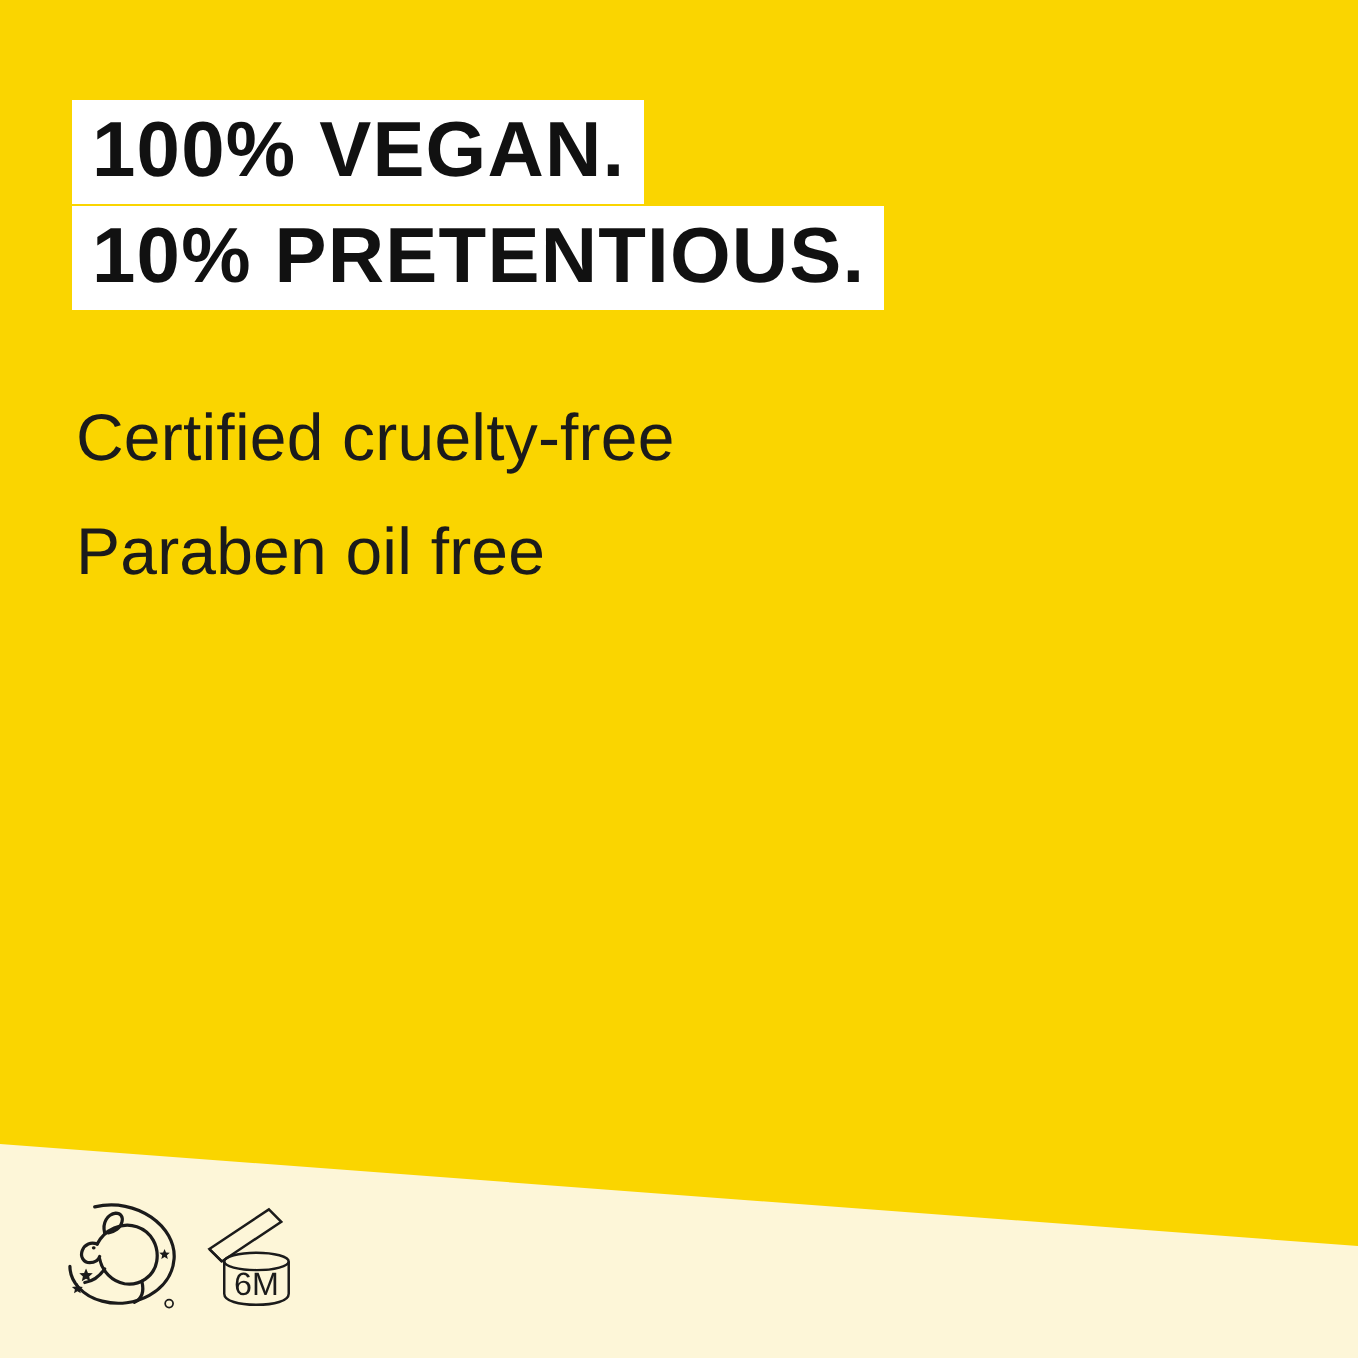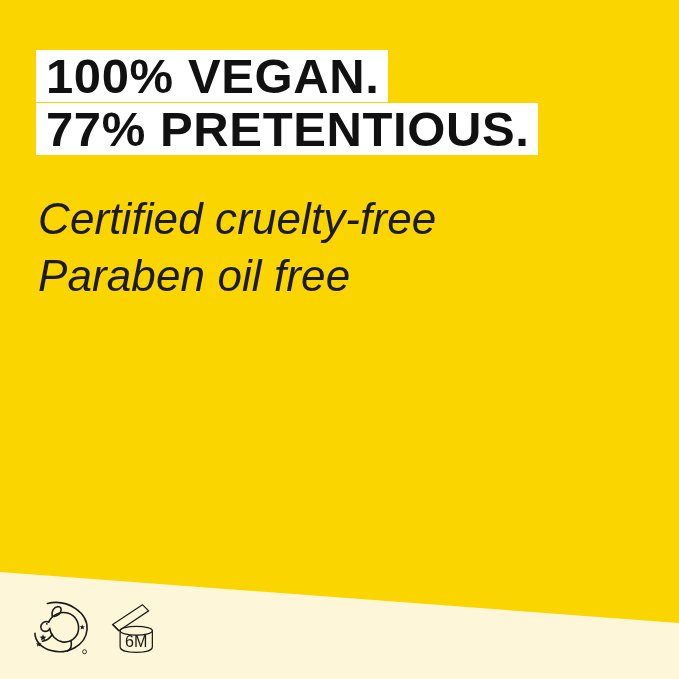--- a/index.html
+++ b/index.html
@@ -39,21 +39,21 @@
     left: 36px;
     top: 50px;
     width: 520px;
   }
   .headline-line {
     display: block;
     width: -moz-fit-content;
     width: fit-content;
     background: #FFFFFF;
     color: #111111;
-    font-size: 49px;
+    font-size: 39px;
     font-weight: bold;
     letter-spacing: 0.6px;
     line-height: 52px;
     padding: 0 9px 0 10px;
     white-space: nowrap;
   }
   .headline-line + .headline-line {
     margin-top: 1px;
   }
 
@@ -61,51 +61,50 @@
   #claims-list {
     position: absolute;
     left: 38px;
     top: 190px;
     margin: 0;
     padding: 0;
     list-style: none;
   }
   .claim-item {
     color: #1b1b1b;
-    font-size: 44px;
+    font-size: 33px;
     font-weight: 400;
     line-height: 57px;
     letter-spacing: 0.1px;
     white-space: nowrap;
-    font-style: italic;
   }
 
   
   #cert-icons {
     position: absolute;
     left: 30px;
     top: 596px;
     display: flex;
     align-items: flex-start;
-    gap: 12px;
+    gap: 4px;
   }
   .cert-icon {
     display: block;
   }
 </style>
 </head>
 <body>
 
 <div id="poster">
 
   <div id="bottom-band"></div>
 
   <div id="headline">
     <span class="headline-line">100% VEGAN.</span>
-    <span class="headline-line">77% PRETENTIOUS.</span>
+    <span class="headline-line">10% PRETENTIOUS.</span>
   </div>
 
   <ul id="claims-list">
     <li class="claim-item">
       <span>Certified cruelty-free</span>
     </li>
     <li class="claim-item">
       <span>Paraben oil free</span>
     </li>
   </ul>

